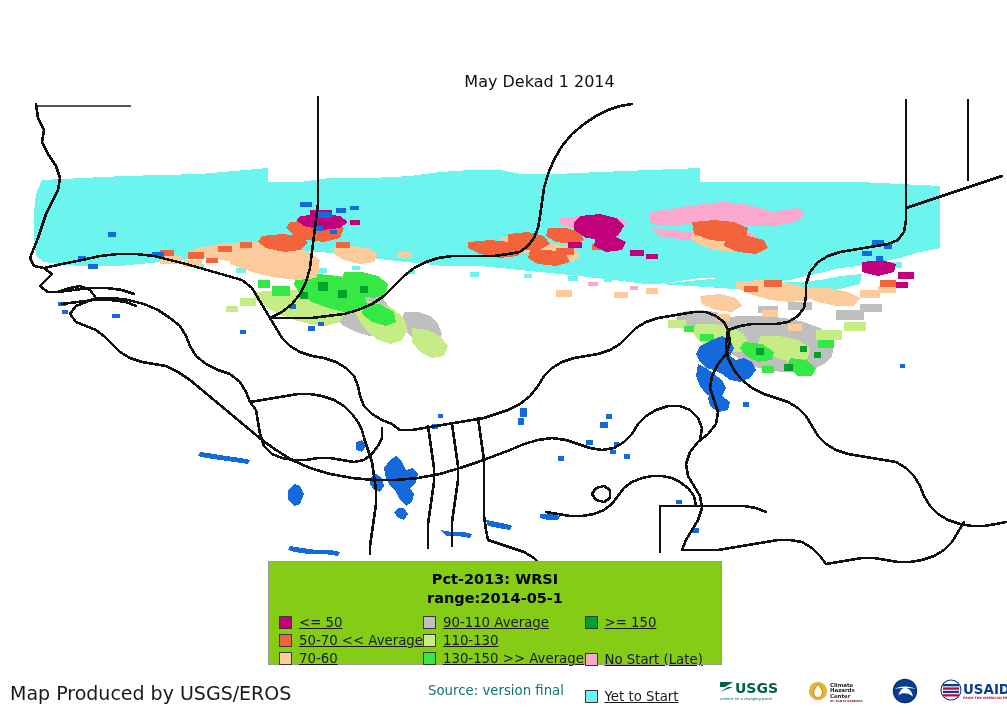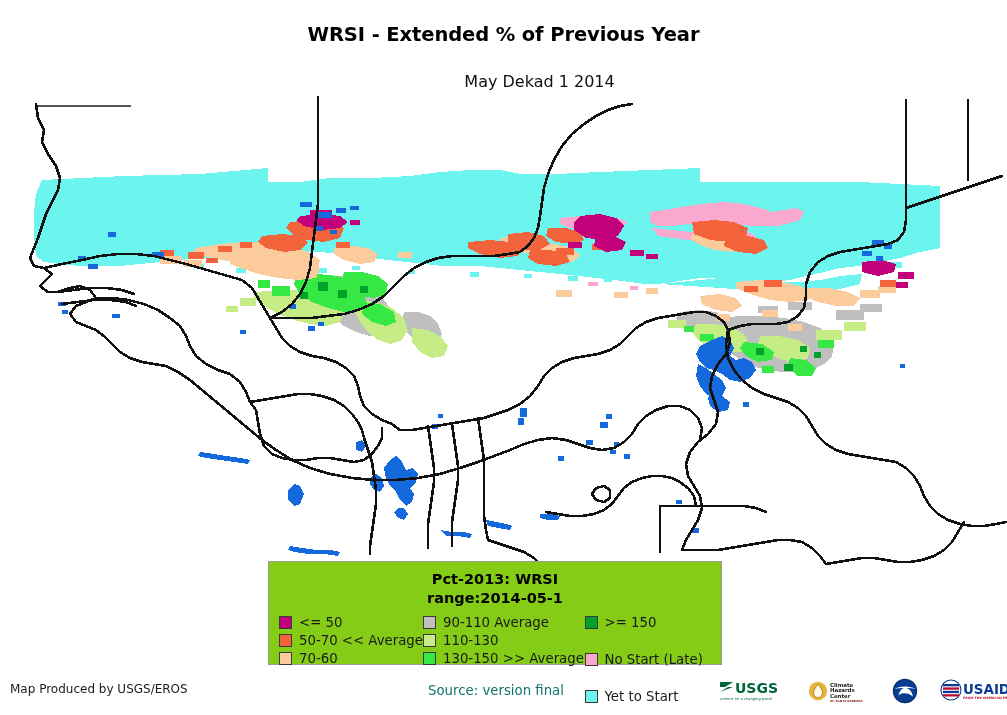--- a/index.html
+++ b/index.html
@@ -66,44 +66,44 @@
   .swatch {
     width: 13px; height: 13px;
     border: 1px solid #3a3a3a;
     box-sizing: border-box;
     margin-right: 7px;
     flex: none;
   }
   .legend-label {
     font-size: 13.3px; color: #1a1a1a; white-space: nowrap;
     line-height: 1;
+    text-decoration: underline;
   }
 
   
   .footer-left {
     position: absolute; left: 10px; top: 682px;
-    font-size: 12px; color: #1a1a1a; text-align: center;
+    font-size: 19px; color: #1a1a1a; text-align: center;
   }
   .footer-center {
     position: absolute; left: 428px; top: 683px;
     font-size: 13.3px; color: #0f766e; text-align: right;
   }
   #logo-strip {
     position: absolute; left: 719px; top: 674px;
     height: 34px; width: 283px;
     display: flex; flex-direction: row; align-items: center; gap: 21px;
   }
   .logo { flex: none; display: block; }
 </style>
 </head>
 <body>
 
 <div id="map-figure">
 
-  <div class="title-main">WRSI - Extended % of Previous Year</div>
   <div class="title-sub">May Dekad 1 2014</div>
 
   <div id="map-canvas">
     <svg viewBox="0 0 1007 470" xmlns="http://www.w3.org/2000/svg" shape-rendering="crispEdges">
       <defs>
         <clipPath id="landclip">
           <path d="M34,6 L40,18 L44,34 L50,52 L58,68 L66,84 L72,98 L68,112 L58,122
                    L46,134 L34,150 L30,166 L40,172 L56,170 L74,174 L90,186 L104,190
                    L118,186 L132,190 L148,196 L160,206 L150,214 L138,222 L126,232
                    L118,246 L126,258 L140,266 L158,272 L176,270 L190,262 L206,262

